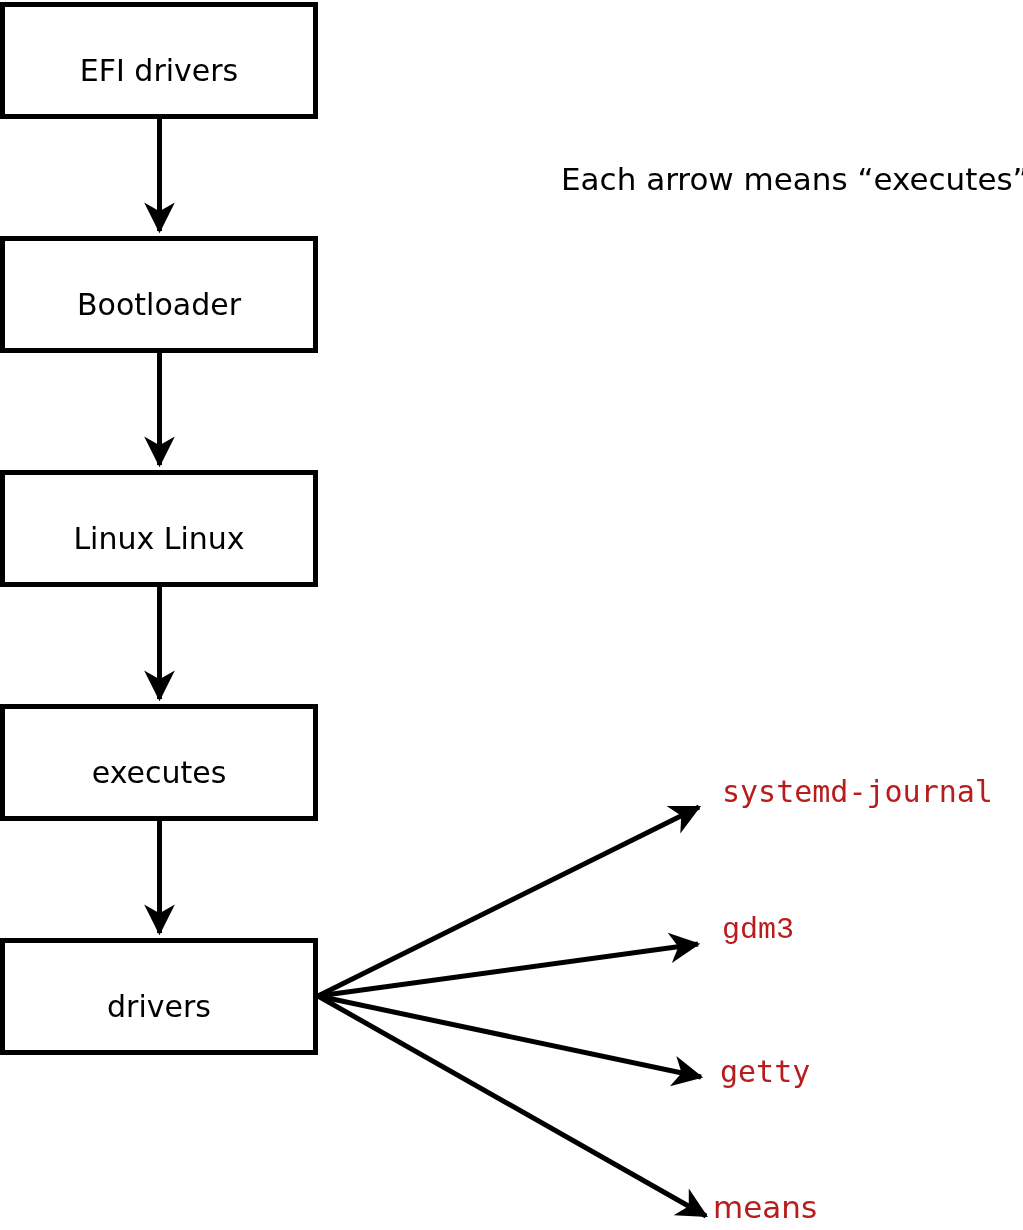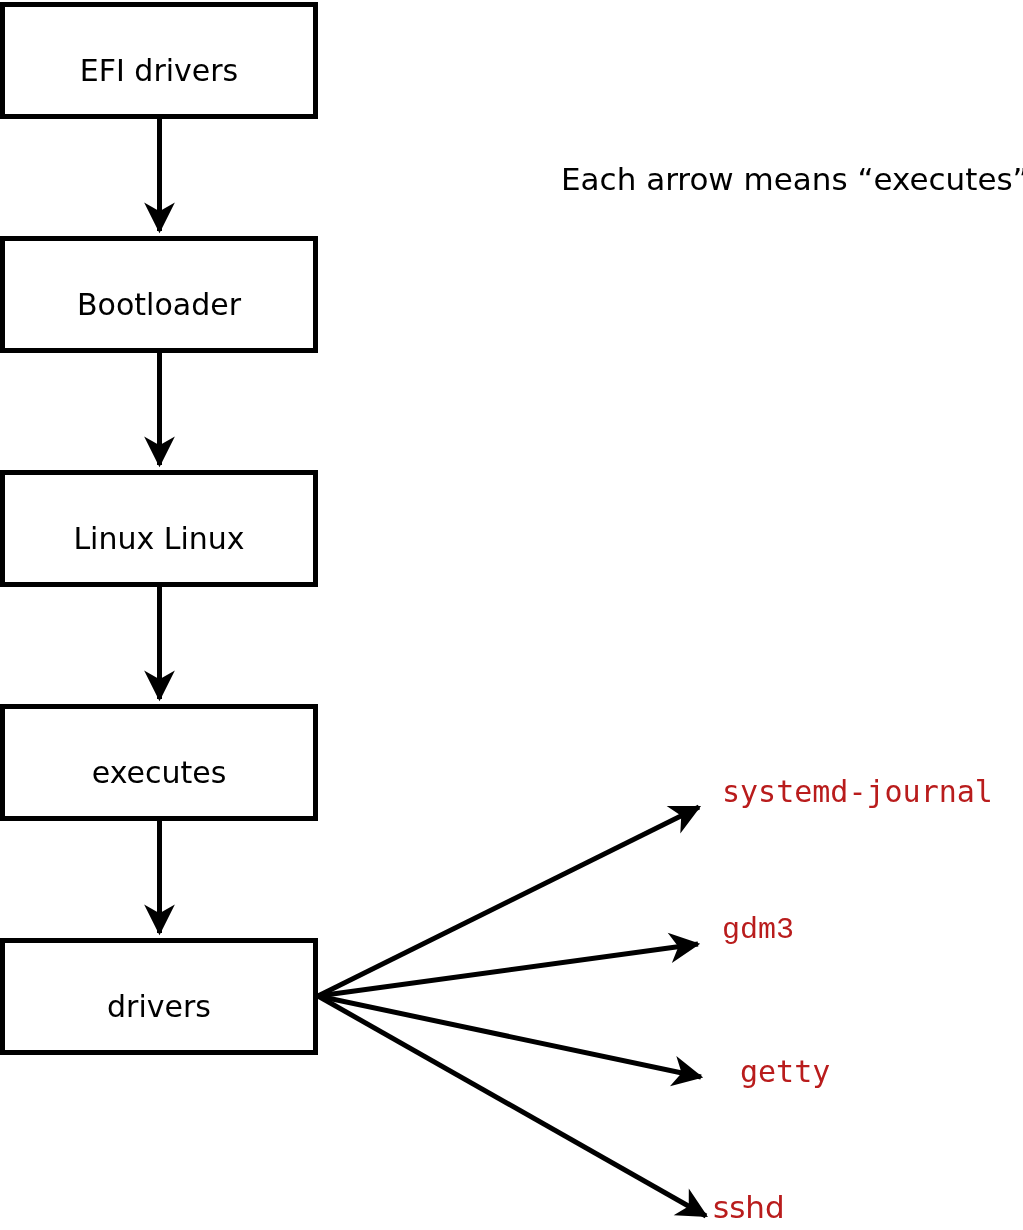--- a/index.html
+++ b/index.html
@@ -51,21 +51,21 @@
   .proc {
     position: absolute;
     white-space: nowrap;
     color: #b91c1c;
     line-height: 1;
   }
   .proc.mono { font-family: "DejaVu Sans Mono", monospace; font-size: 30px; }
   .proc.sans { font-family: "DejaVu Sans", sans-serif; font-size: 31px; }
   #target-systemd-journal { left: 722px; top: 777px; }
   #target-gdm3            { left: 722px; top: 915px; font-family: Liberation Mono, monospace; }
-  #target-getty           { left: 720px; top: 1057px; margin-left: 20px; }
+  #target-getty           { left: 720px; top: 1057px; }
   #target-sshd            { left: 713px; top: 1192px; }
 </style>
 </head>
 <body>
 
 <div id="canvas">
 
   <svg id="arrow-layer" viewBox="0 0 1023 1230" xmlns="http://www.w3.org/2000/svg">
     <defs>
       <marker id="ah" viewBox="0 0 10 10" refX="9.3" refY="5" markerWidth="34" markerHeight="32" markerUnits="userSpaceOnUse" orient="auto">
@@ -96,15 +96,15 @@
   </div>
   <div class="node" style="top:938px">
     <span class="node-label">drivers</span>
   </div>
 
   <div class="caption">Each arrow means “executes”.</div>
 
   <div class="proc mono" id="target-systemd-journal">systemd-journal</div>
   <div class="proc mono" id="target-gdm3">gdm3</div>
   <div class="proc mono" id="target-getty">getty</div>
-  <div class="proc sans" id="target-sshd">sshd</div>
+  <div class="proc sans" id="target-sshd">means</div>
 
 </div>
 
 </body></html>

